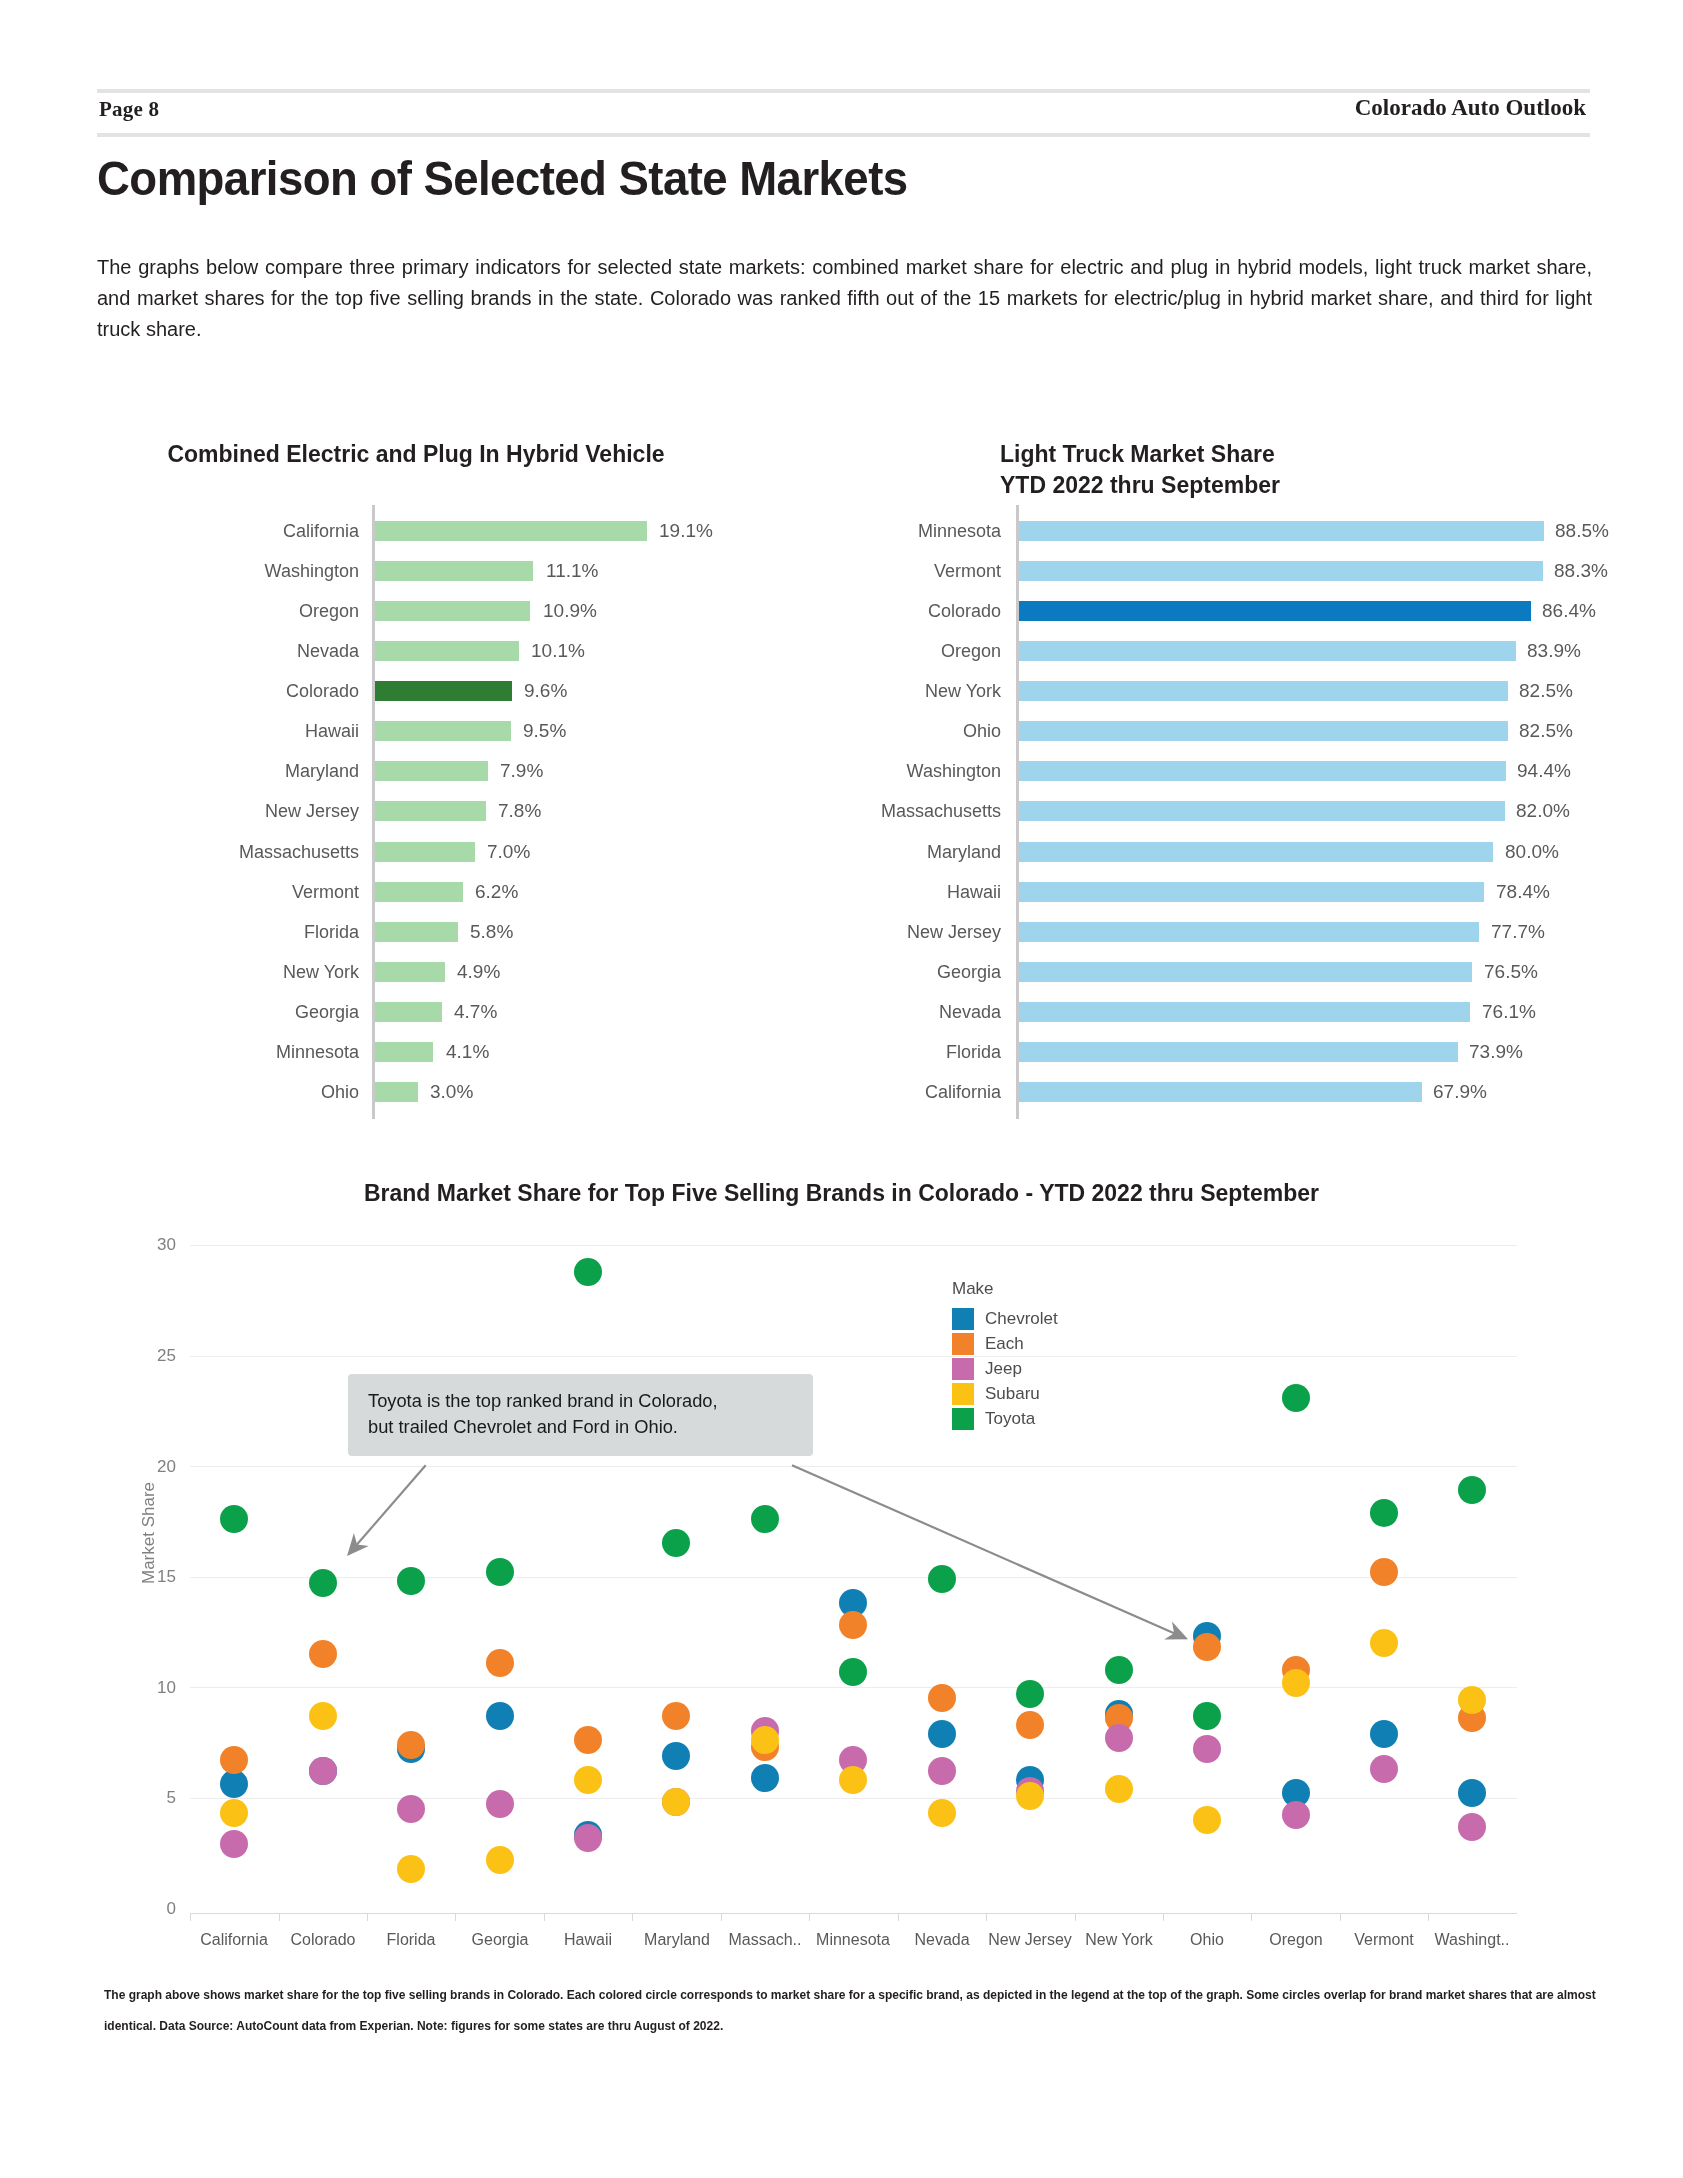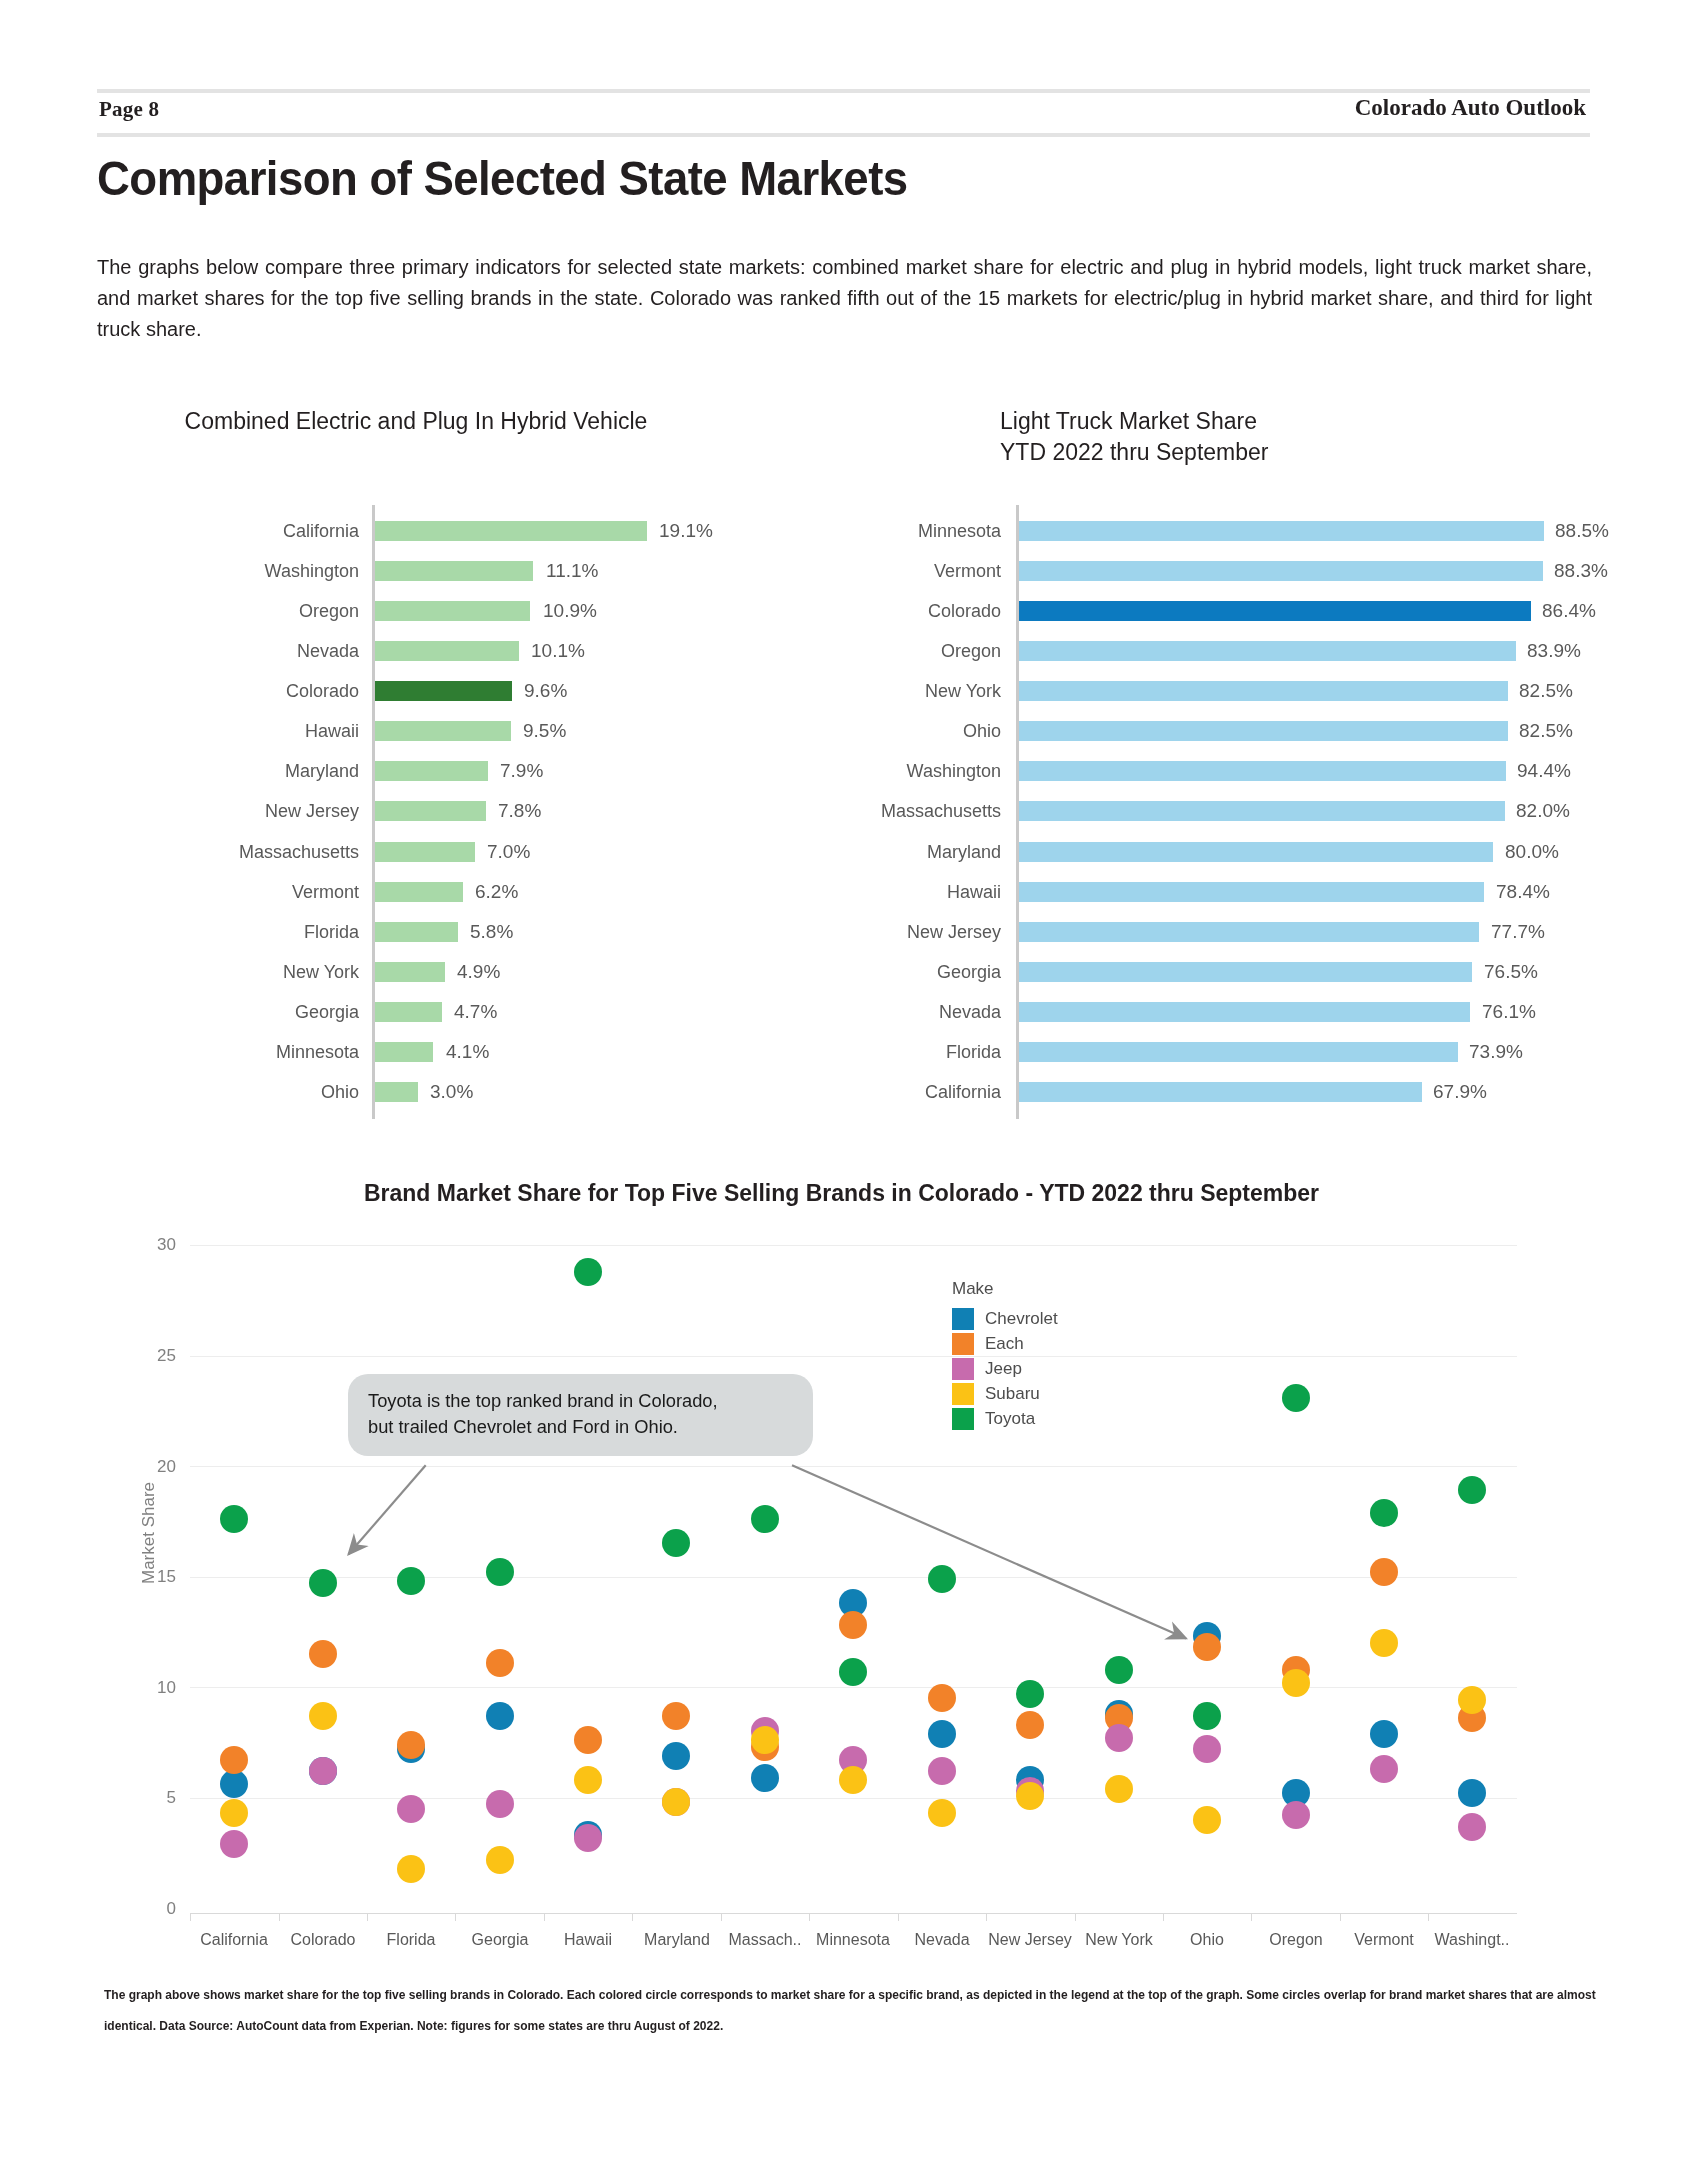--- a/index.html
+++ b/index.html
@@ -13,21 +13,21 @@
   .hdr-left{position:absolute;left:99px;top:97px;font-size:21px;font-weight:bold;font-family:"Liberation Serif",serif;letter-spacing:0.2px;}
   .hdr-right{position:absolute;right:97px;top:95px;font-size:23px;font-weight:bold;font-family:"Liberation Serif",serif;}
 
   .page-title{position:absolute;left:97px;top:150px;font-size:49px;font-weight:bold;letter-spacing:-0.6px;
               font-family:"Liberation Sans Narrow","Liberation Sans",sans-serif;transform:scaleX(.93);transform-origin:left top;}
 
   .intro{position:absolute;left:97px;top:252px;width:1495px;font-size:20px;line-height:31px;text-align:justify;}
   .outro{position:absolute;left:104px;top:1980px;width:1495px;font-size:12px;line-height:31px;font-weight:bold;}
 
   
-  .bartitle{position:absolute;font-size:23px;font-weight:normal;line-height:31px;text-align:center;}
+  .bartitle{position:absolute;font-size:23px;font-weight:bold;line-height:31px;text-align:center;margin-top:33px;}
   .bchart{position:absolute;}
   .blabel{position:absolute;right:0;transform:translateY(-50%);font-size:18px;color:#595959;white-space:nowrap;}
   .bbar{position:absolute;transform:translateY(-50%);height:20px;}
   .bval{position:absolute;transform:translateY(-50%);font-size:19px;color:#595959;white-space:nowrap;}
   .baxis{position:absolute;width:3px;background:#c9c9c9;}
 
   
   .sc-title{position:absolute;left:0;width:1683px;top:1180px;text-align:center;font-size:23px;font-weight:bold;}
   .plot{position:absolute;left:190px;top:1245px;width:1327px;height:663px;}
   .grid{position:absolute;left:0;width:100%;height:1px;background:#ededed;}
@@ -37,21 +37,21 @@
   .xaxis{position:absolute;left:190px;top:1913px;width:1327px;height:1px;background:#d9d9d9;}
   .xtickmark{position:absolute;top:1913px;width:1px;height:8px;background:#d9d9d9;}
   .xlab{position:absolute;top:1931px;transform:translateX(-50%);font-size:16px;color:#595959;white-space:nowrap;}
 
   .legend{position:absolute;left:952px;top:1279px;}
   .legend-title{font-size:17px;color:#4d4d4d;margin-bottom:7px;}
   .legend-row{display:flex;align-items:center;height:25px;}
   .legend-swatch{width:22px;height:22px;margin-right:11px;}
   .legend-label{font-size:17px;color:#4d4d4d;}
 
-  .callout{position:absolute;left:348px;top:1374px;width:465px;background:#d7dadb;border-radius:20px;padding:14px 18px 16px 20px;box-sizing:border-box;}
+  .callout{position:absolute;left:348px;top:1374px;width:465px;background:#d7dadb;border-radius:4px;padding:14px 18px 16px 20px;box-sizing:border-box;}
   .callout-text{font-size:18.3px;line-height:26px;color:#1a1a1a;}
   svg.arrows{position:absolute;left:0;top:0;width:1683px;height:2178px;pointer-events:none;}
 </style>
 </head>
 <body>
 
 <div class="page">
 
   <div class="hdr-rule top"></div>
   <div class="hdr-rule bot"></div>

